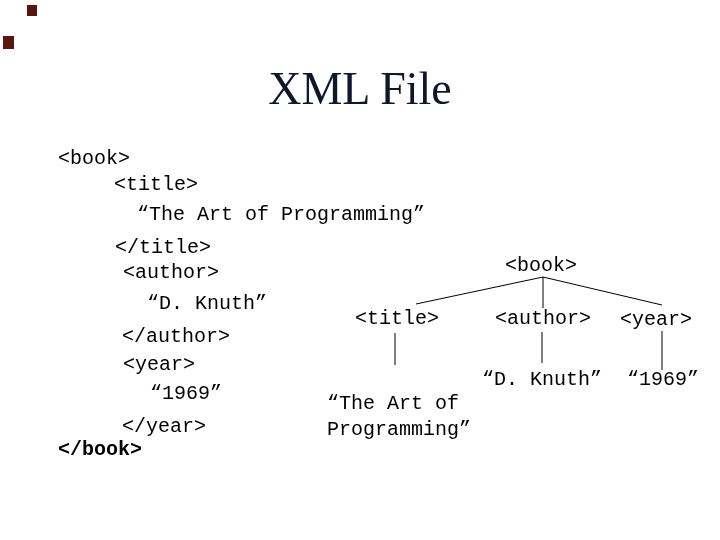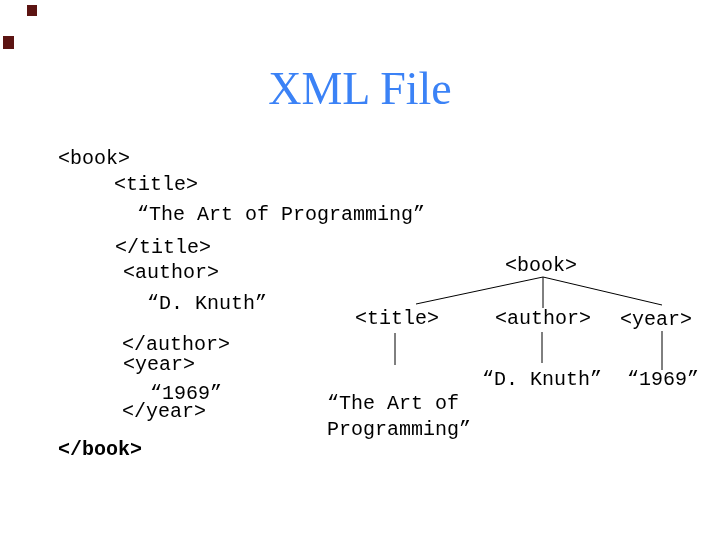--- a/index.html
+++ b/index.html
@@ -27,42 +27,42 @@
   .slide-title {
     position: absolute;
     left: 0;
     right: 0;
     top: 66px;
     text-align: center;
     font-family: "Liberation Serif", "DejaVu Serif", serif;
     font-size: 46px;
     line-height: 1;
     font-weight: 400;
-    color: #3b82f6;
+    color: #0f172a;
     white-space: nowrap;
   }
 
   
   .code-line {
     position: absolute;
     font-size: 20px;
     line-height: 20px;
     white-space: pre;
     color: #000000;
   }
   .cl0  { left: 58px;  top: 149px; }
   .cl1  { left: 114px; top: 175px; }
   .cl2  { left: 137px; top: 205px; }
   .cl3  { left: 115px; top: 238px; }
   .cl4  { left: 123px; top: 263px; }
   .cl5  { left: 147px; top: 294px; }
-  .cl6  { left: 122px; top: 327px; margin-top: 8px; }
+  .cl6  { left: 122px; top: 327px; }
   .cl7  { left: 123px; top: 355px; }
   .cl8  { left: 150px; top: 384px; }
-  .cl9  { left: 122px; top: 402px; }
+  .cl9  { left: 122px; top: 417px; }
   .cl10 { left: 58px;  top: 440px; font-weight: bold; }
 
   
   .tree-edges {
     position: absolute;
     left: 0;
     top: 0;
     width: 720px;
     height: 540px;
     pointer-events: none;

